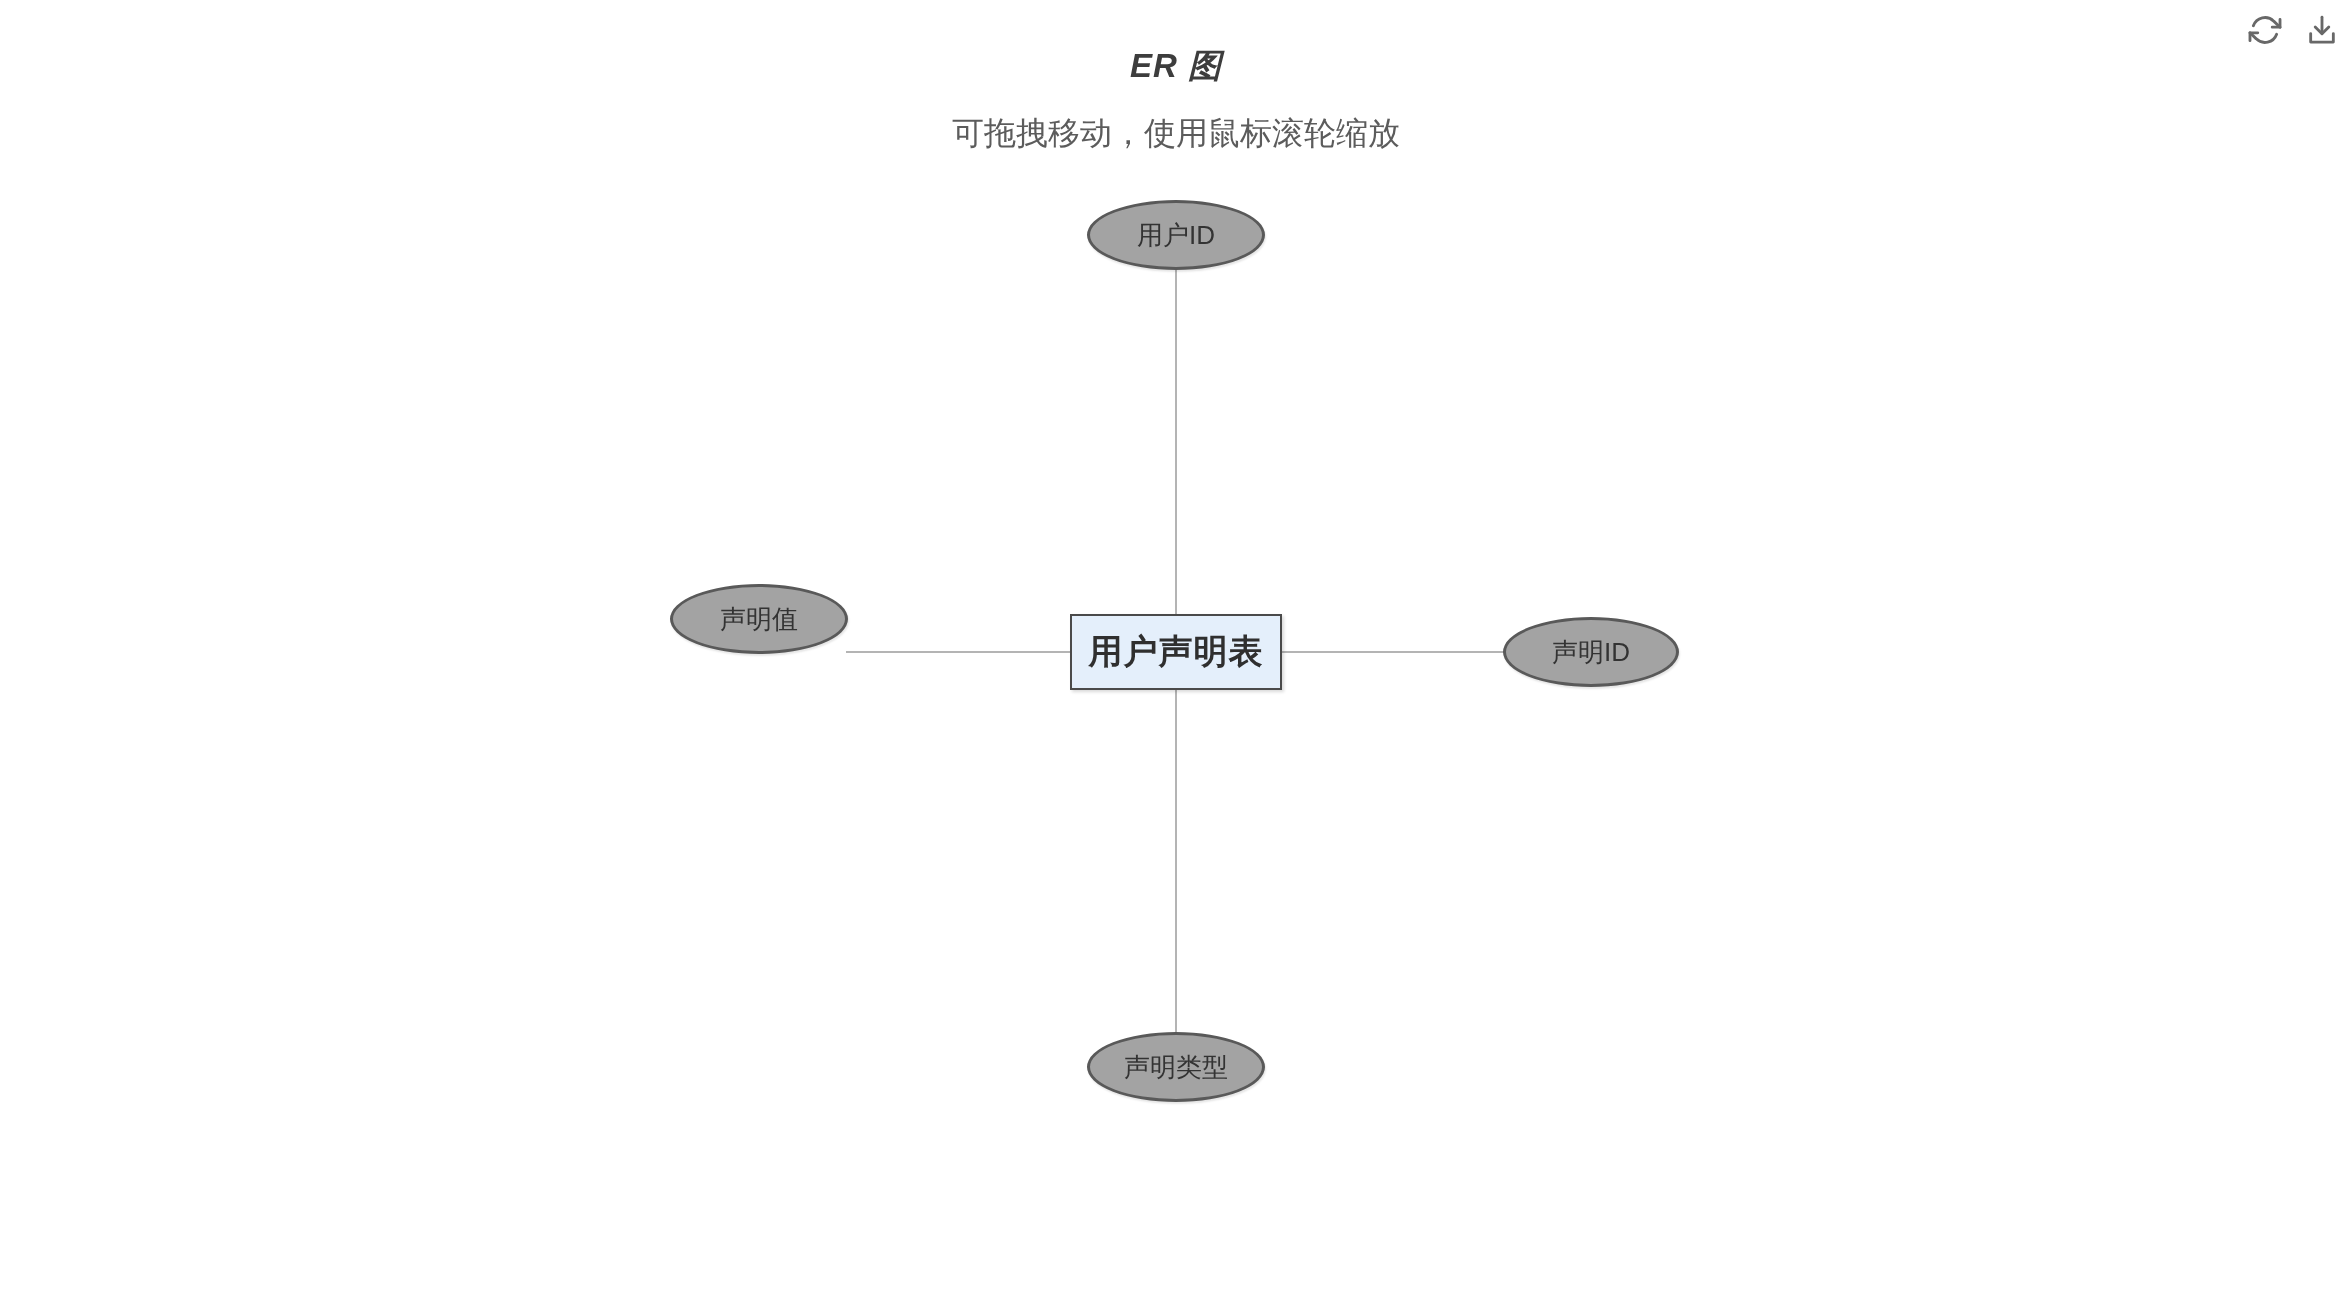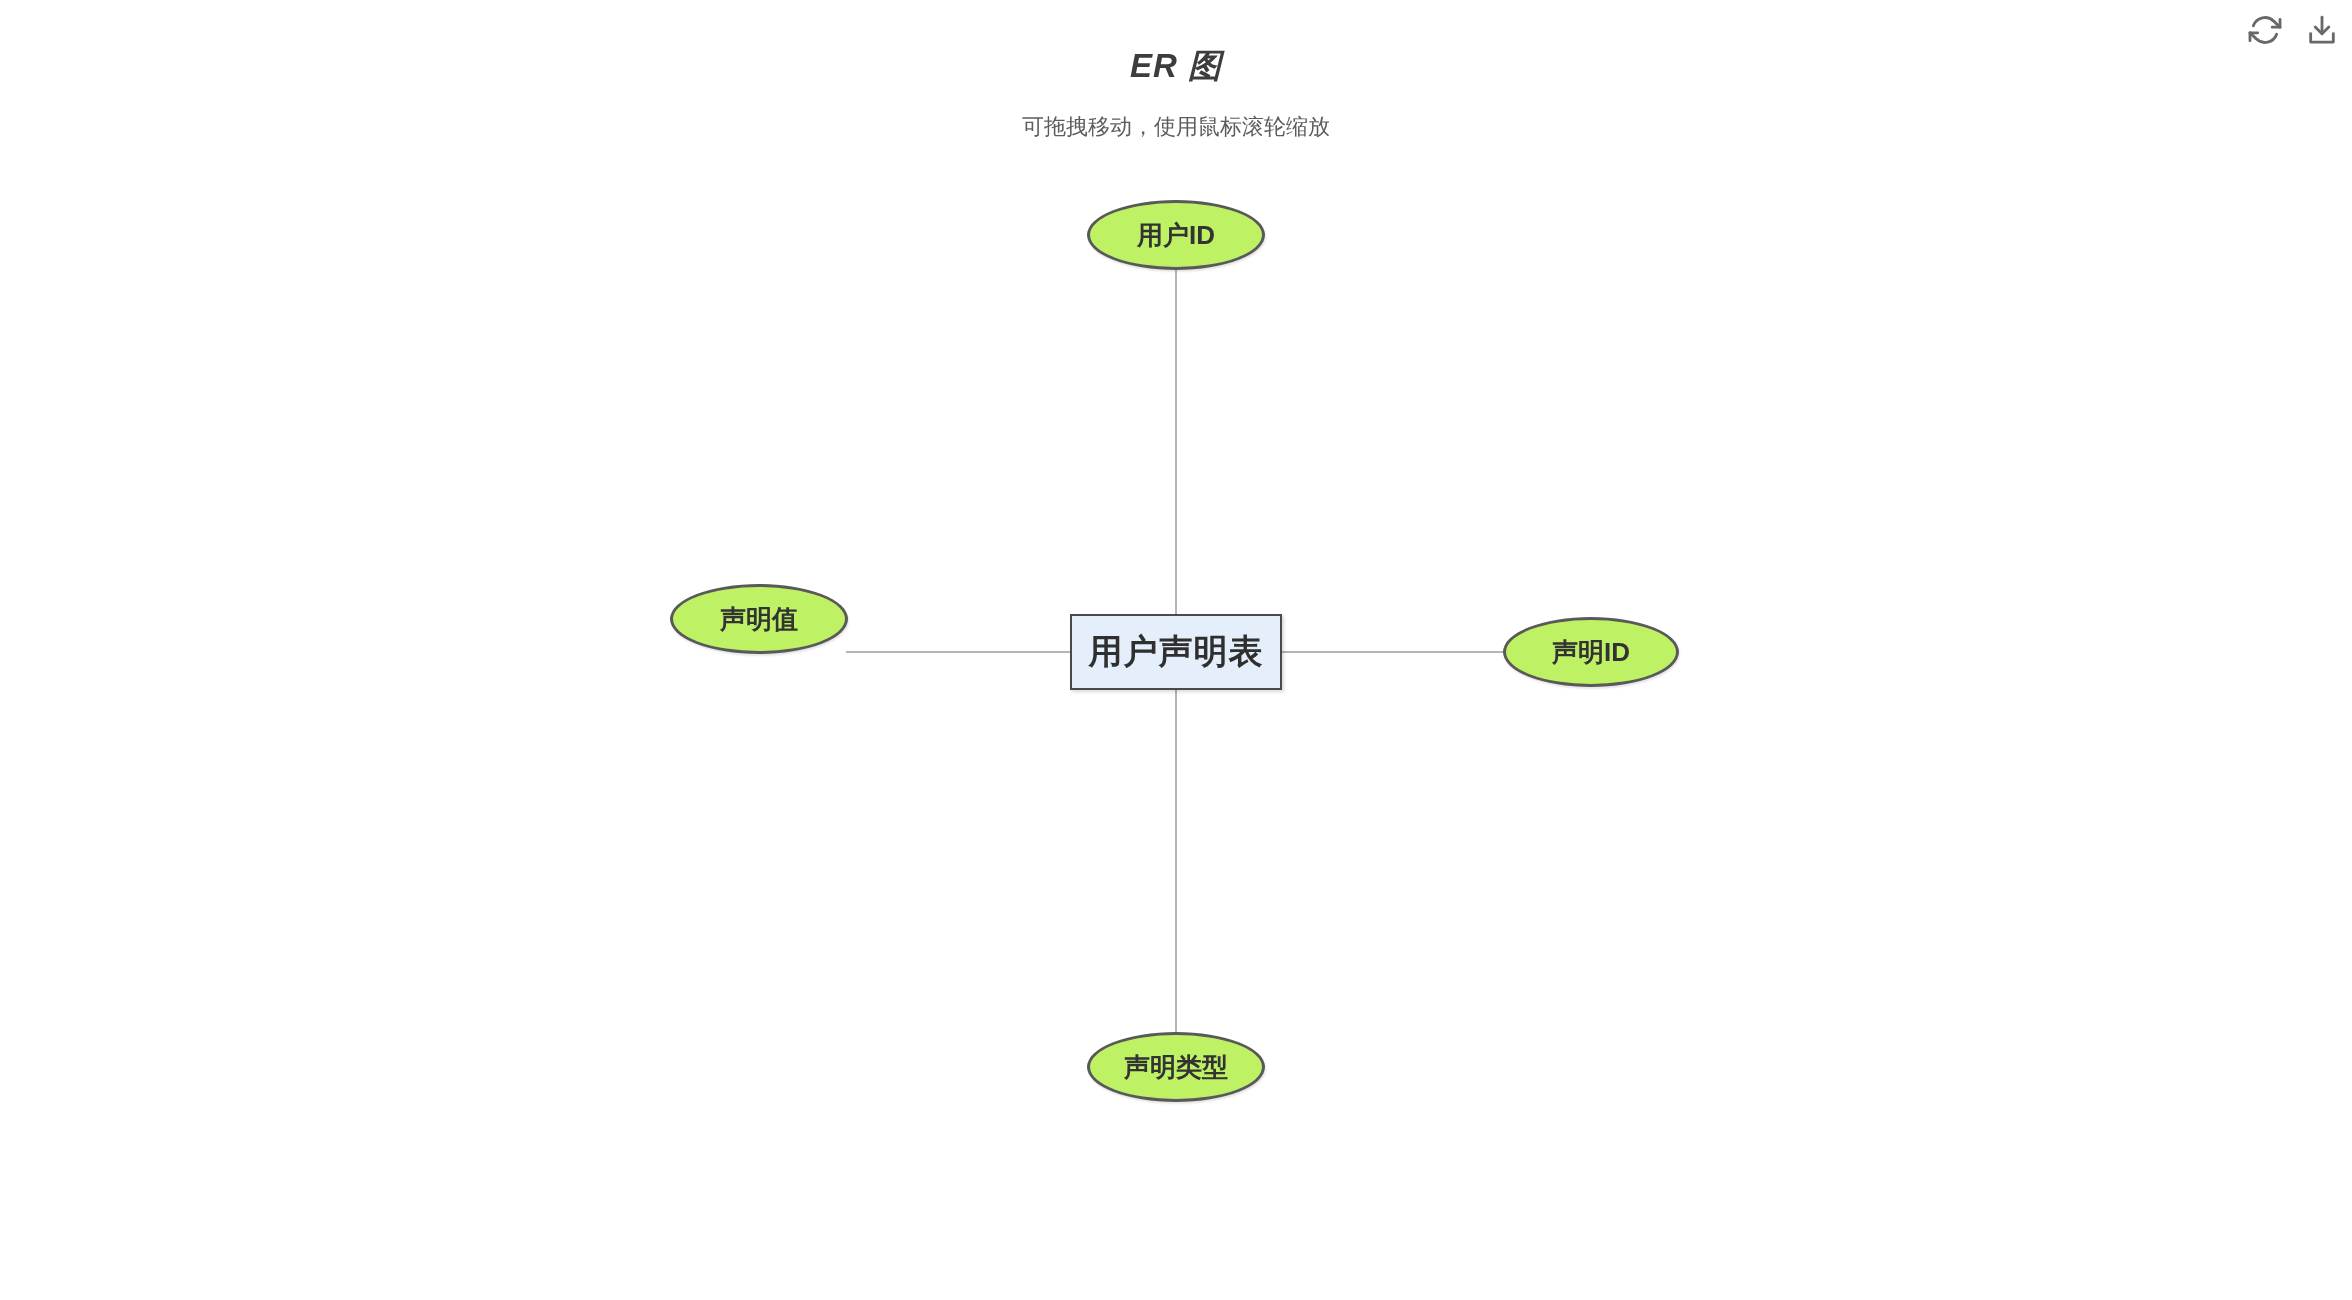--- a/index.html
+++ b/index.html
@@ -10,21 +10,21 @@
     overflow: hidden;
   }
   .stage { position: relative; width: 2352px; height: 1300px; background: #fff; }
 
   
   .header { position: absolute; top: 0; left: 0; width: 100%; text-align: center; }
   .title {
     margin-top: 44px;
     font-size: 33px; font-weight: bold; color: #3d3d3d; letter-spacing: 1px; font-style: italic;
   }
-  .subtitle { margin-top: 23px; font-size: 22px; color: #5c5c5c; }
+  .subtitle { margin-top: 23px; font-size: 32px; color: #5c5c5c; }
 
   
   .toolbar { position: absolute; top: 10px; right: 11px; display: flex; gap: 19px; }
   .icon-btn {
     width: 38px; height: 40px; border: none; background: transparent;
     cursor: pointer; display: flex; align-items: center; justify-content: center; padding: 0;
   }
   .icon-btn svg { width: 34px; height: 34px; stroke: #686868; fill: none;
     stroke-width: 2; stroke-linecap: round; stroke-linejoin: round; }
 
@@ -39,24 +39,24 @@
   .entity-node {
     position: absolute; left: 1070px; top: 614px; width: 212px; height: 76px;
     background: #e4effb; border: 2px solid #4a4a4a;
     box-shadow: 2px 2px 3px rgba(0,0,0,0.15);
     display: flex; align-items: center; justify-content: center;
     font-size: 34px; font-weight: bold; color: #2f2f2f;
     cursor: move; letter-spacing: 1px;
   }
   .attr-node {
     position: absolute; width: 178px; height: 70px;
-    background: #bef264; border: 3px solid #595959; border-radius: 50%;
+    background: #a3a3a3; border: 3px solid #595959; border-radius: 50%;
     box-shadow: 1px 2px 2px rgba(0,0,0,0.10);
     display: flex; align-items: center; justify-content: center;
-    font-size: 26px; color: #333333; cursor: move; font-weight: bold;
+    font-size: 26px; color: #333333; cursor: move;
   }
   .attr-top    { left: 1087px; top: 200px; }
   .attr-right  { left: 1503px; top: 617px; width: 176px; }
   .attr-bottom { left: 1087px; top: 1032px; }
   .attr-left   { left: 670px;  top: 584px; }
 </style>
 </head>
 <body>
 
 <div class="stage">

